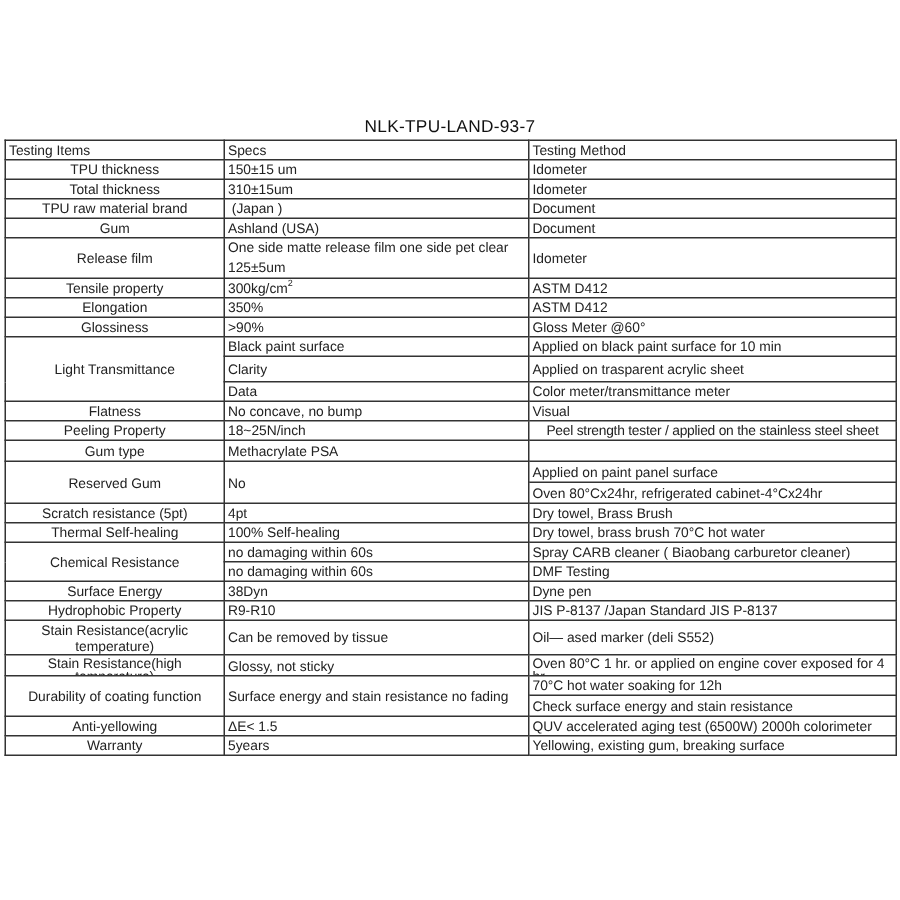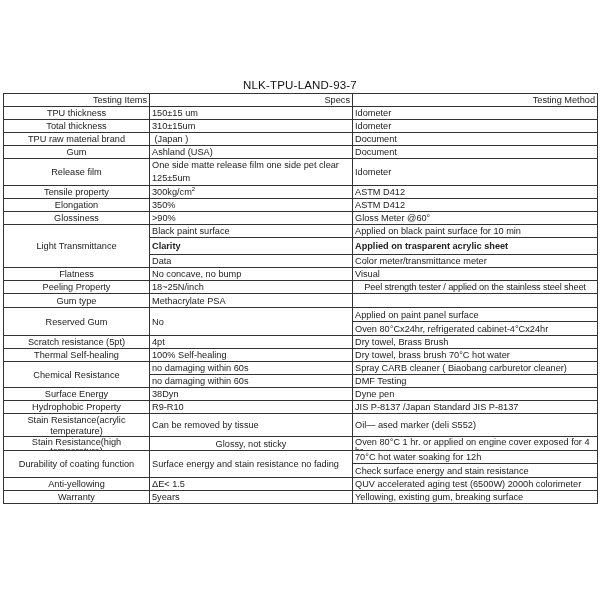--- a/index.html
+++ b/index.html
@@ -6,24 +6,24 @@
   body { width: 600px; height: 600px; position: relative; overflow: hidden;
          font-family: "Liberation Sans", sans-serif; color: #222; }
   .title { position: absolute; top: 79px; left: 0; width: 600px; text-align: center;
            font-size: 11.5px; color: #111; letter-spacing: 0.2px; }
   table.spec { position: absolute; top: 93px; left: 3px; width: 594px;
                border-collapse: collapse; table-layout: fixed; font-size: 9.2px; }
   table.spec td { border: 1px solid #333; padding: 0 2px; line-height: 12px;
                   vertical-align: middle; white-space: nowrap; overflow: hidden; }
   col.c1 { width: 146px; } col.c2 { width: 203px; } col.c3 { width: 245px; }
   td.item { text-align: center; }
-  td.head { text-align: right; }
+  td.head { text-align: left; }
   td.wrap { white-space: normal; }
   tr.h13 td { height: 12px; }
-  tr.h17 td { height: 16px; font-weight: bold; }
+  tr.h17 td { height: 16px; }
   tr.h14 td { height: 13px; }
   .clip { display: block; height: 12px; overflow: hidden; line-height: 12px; }
   .clip2 { display: block; height: 21px; overflow: hidden; line-height: 11px; white-space: normal; }
   sup { font-size: 6px; line-height: 0; }
 </style>
 </head>
 <body>
 
 <div class="title">NLK-TPU-LAND-93-7</div>
 
@@ -161,21 +161,21 @@
     <td class="item" style="height:22px;">
       <span class="clip2" style="text-align:center;">Stain Resistance(acrylic temperature)</span>
     </td>
     <td style="height:22px;">Can be removed by tissue</td>
     <td style="height:22px;margin-left:47px;">Oil— ased marker (deli S552)</td>
   </tr>
   <tr>
     <td class="item" style="height:13px;">
       <span style="display:block;height:12px;overflow:hidden;line-height:9px;white-space:normal;text-align:center;">Stain Resistance(high temperature)</span>
     </td>
-    <td style="height:13px;text-align:center;">Glossy, not sticky</td>
+    <td style="height:13px;">Glossy, not sticky</td>
     <td style="height:13px;">
       <span style="display:block;height:12px;overflow:hidden;line-height:9px;white-space:normal;">Oven 80°C 1 hr. or applied on engine cover exposed for 4 hr</span>
     </td>
   </tr>
 
   <tr class="h13">
     <td class="item" rowspan="2">Durability of coating function</td>
     <td rowspan="2" class="wrap" style="line-height:14px;">Surface energy and stain resistance no fading</td>
     <td>70°C hot water soaking for 12h</td>
   </tr>

